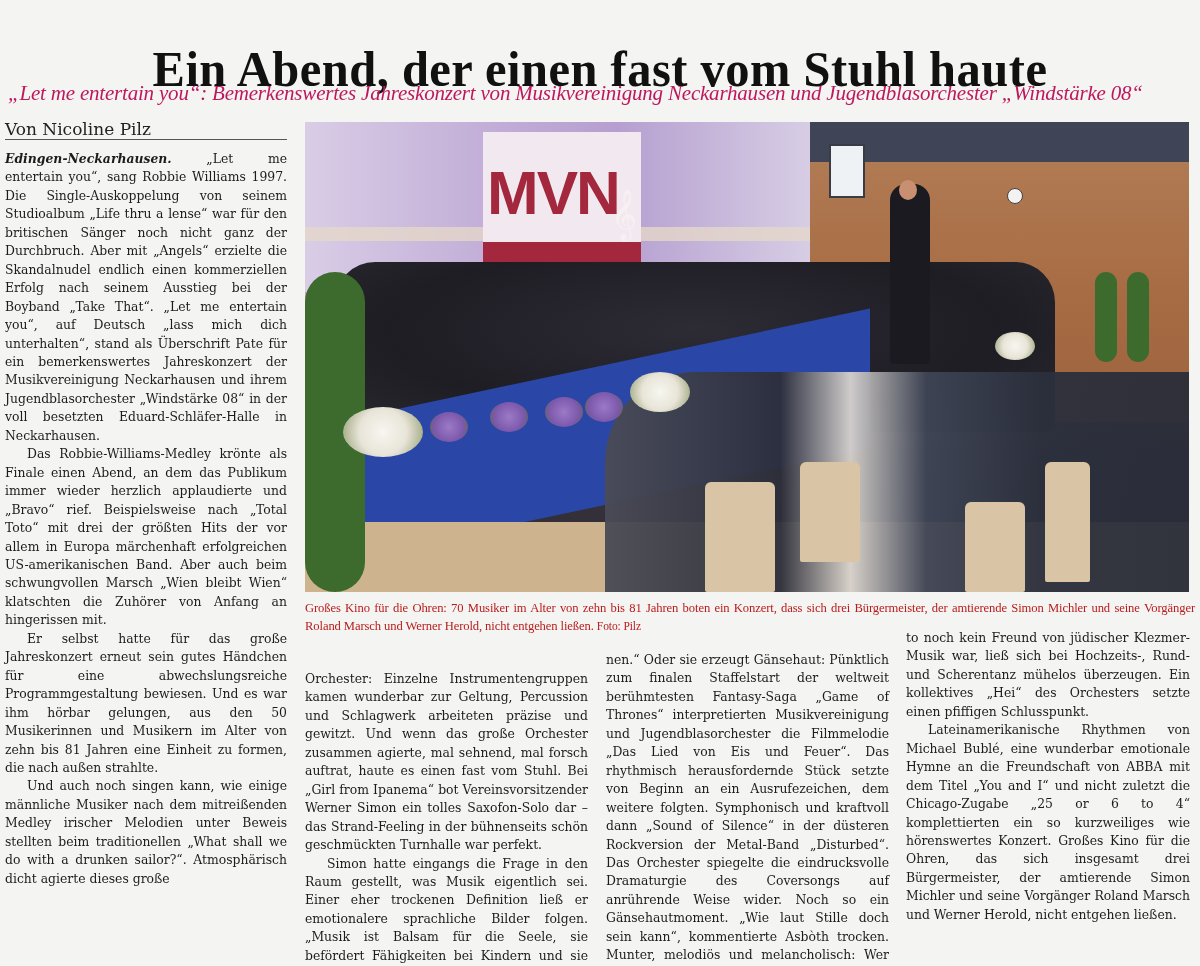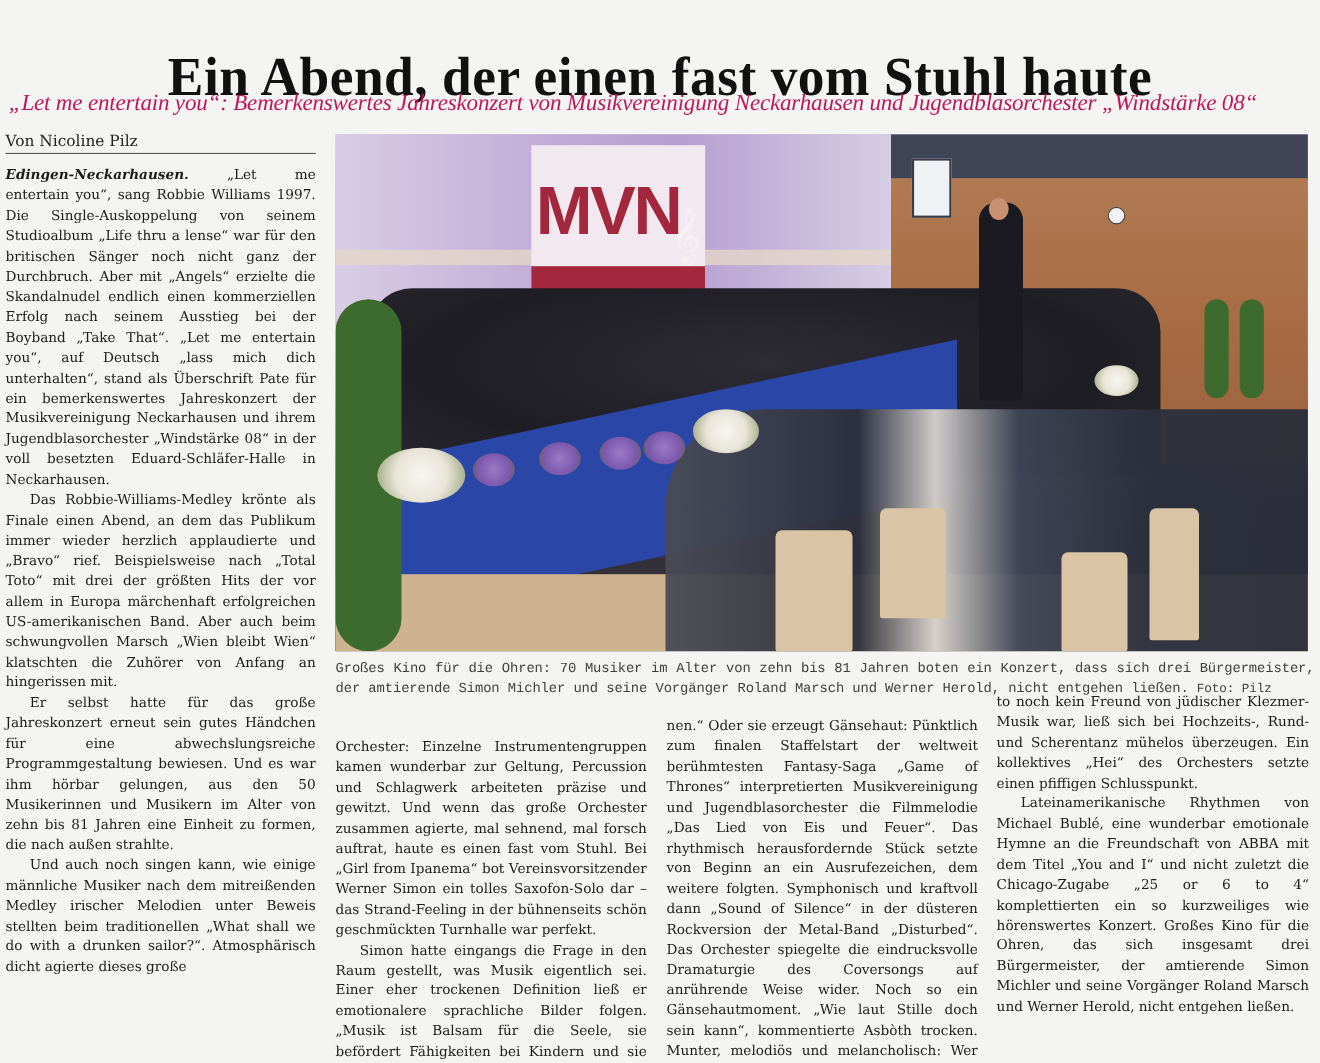--- a/index.html
+++ b/index.html
@@ -27,21 +27,21 @@
     font-style: italic;
     font-size: 21px;
     line-height: 26px;
     color: #be185d;
     white-space: nowrap;
     letter-spacing: -0.2px;
   }
   .byline {
     position: absolute; left: 5px; top: 120px; width: 282px;
     font-family: "DejaVu Serif", serif;
-    font-size: 14px;
+    font-size: 17px;
     line-height: 18px;
     color: #222;
     border-bottom: 1.5px solid #555;
     padding-bottom: 1px;
   }
   .col {
     position: absolute;
     font-family: "DejaVu Serif", serif;
     font-size: 12.4px;
     line-height: 18.45px;
@@ -87,24 +87,24 @@
   .photo .audience { position:absolute; left:300px; top:250px; width:584px; height:220px;
     background: linear-gradient(90deg, #4a4b56 0%, #2c2e3a 30%, #d7d2cc 42%, #3f4556 55%, #2b2f3c 75%, #2a2d39 100%);
     border-radius: 90px 0 0 0; opacity:.95; }
   .photo .chair { position:absolute; background:#d9c4a5; border-radius:6px 6px 2px 2px; }
   .photo .plant { position:absolute; background:#3d6b2d; border-radius:50%; }
   .photo .flowers { position:absolute; background: radial-gradient(circle,#f7f7f0 0%, #e8e4d8 50%, #8f9b6c 100%); border-radius:50%; }
   .photo .purple { position:absolute; background: radial-gradient(circle,#9b7ac6 0%, #7d59ad 60%, #556b33 100%); border-radius:50%; }
 
   .caption {
     position: absolute; left: 305px; top: 599px; width: 890px;
-    font-family: Liberation Mono, monospace;
+    font-family: Liberation Serif, serif;
     font-size: 12.6px;
     line-height: 18px;
-    color: #404040;
+    color: #b91c1c;
     text-align: justify;
     letter-spacing: -0.1px;
   }
   .caption .credit { font-size: 11.5px; }
 </style>
 </head>
 <body>
 
 <h1 class="headline">Ein Abend, der einen fast vom Stuhl haute</h1>
 <div class="subline">„Let me entertain you“: Bemerkenswertes Jahreskonzert von Musikvereinigung Neckarhausen und Jugendblasorchester „Windstärke 08“</div>

